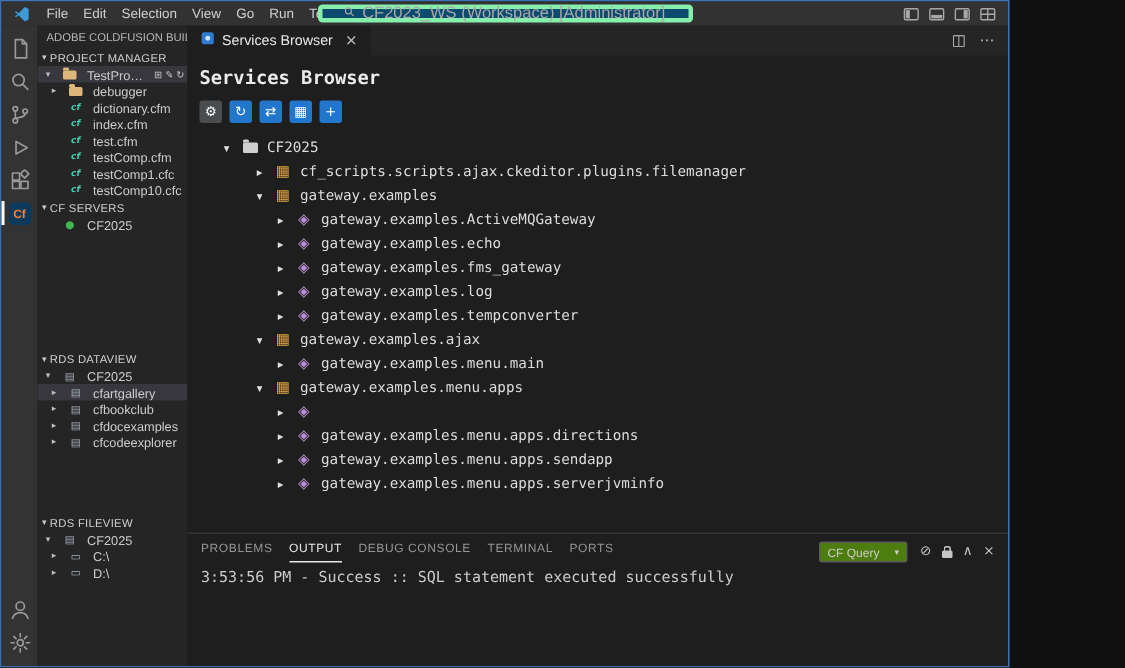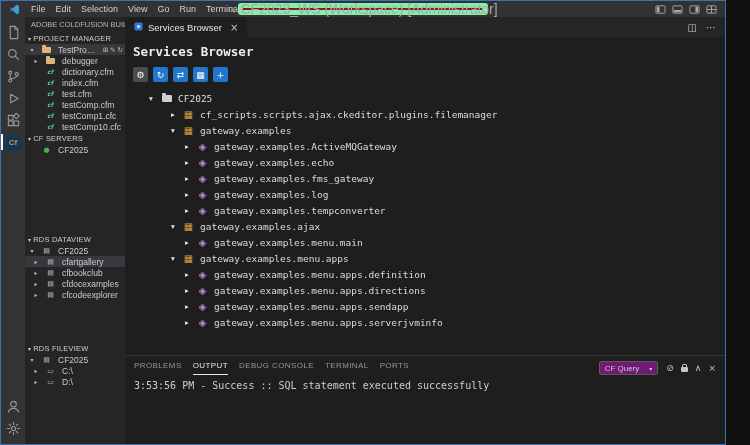--- a/index.html
+++ b/index.html
@@ -1,25 +1,25 @@
 <!DOCTYPE html>
 <html><head>
 <meta charset="utf-8">
 <style>
   html,body{margin:0;padding:0;background:#101010;}
   body{width:750px;height:445px;overflow:hidden;font-family:"Liberation Sans","DejaVu Sans",sans-serif;color:#ccc;}
   *{box-sizing:border-box;}
-  .window{width:726px;height:445px;display:flex;flex-direction:column;background:#1e1e1e;border:1px solid #3b72b4;}
+  .window{width:673px;height:445px;display:flex;flex-direction:column;background:#1e1e1e;border:1px solid #3b72b4;}
 
   
   .titlebar{height:16px;flex:none;background:#323233;display:flex;align-items:center;padding:0 6px;gap:2px;position:relative;}
   .logo-wrap{width:14px;height:12px;display:flex;align-items:center;justify-content:center;margin-right:3px;}
   .menubar{display:flex;align-items:center;}
   .menu-item{font-size:9px;color:#d0d0d0;padding:1px 5px;border-radius:3px;white-space:nowrap;}
-  .command-center{position:absolute;left:50%;top:2px;transform:translateX(-50%);width:250px;height:12px;background:#7f1d1d;border:5px solid #86efac;border-radius:3px;display:flex;align-items:center;justify-content:center;gap:4px;font-size:14px;color:#a8a8a8;white-space:nowrap;}
+  .command-center{position:absolute;left:50%;top:2px;transform:translateX(-50%);width:250px;height:12px;background:#0c4a6e;border:3px solid #86efac;border-radius:3px;display:flex;align-items:center;justify-content:center;gap:4px;font-size:11px;color:#a8a8a8;white-space:nowrap;}
   .tb-right{margin-left:auto;display:flex;align-items:center;gap:6px;padding-right:2px;}
   .tb-ico{display:flex;align-items:center;}
 
   
   .main{flex:1;min-height:0;display:flex;}
 
   
   .activitybar{width:24px;flex:none;background:#333333;display:flex;flex-direction:column;align-items:center;padding-top:4px;}
   .ab-item{width:24px;height:22px;display:flex;align-items:center;justify-content:center;position:relative;}
   .ab-item svg{stroke:#999;fill:none;stroke-width:1.2;stroke-linecap:round;stroke-linejoin:round;}
@@ -75,21 +75,21 @@
   .g-package{color:#e2a43f;font-size:10px;}
   .g-service{color:#b88fd6;font-size:10px;}
   .tree .folder-glyph{background:#cfcfcf;width:10px;height:7px;}
 
   
   .panel{height:89px;flex:none;border-top:1px solid #353535;display:flex;flex-direction:column;background:#1e1e1e;}
   .panel-header{height:19px;flex:none;display:flex;align-items:flex-end;padding:0 9px;gap:11px;}
   .ptab{font-size:8px;letter-spacing:.4px;color:#969696;height:100%;display:flex;align-items:center;border-bottom:1px solid transparent;white-space:nowrap;}
   .ptab.active{color:#e7e7e7;border-bottom-color:#e7e7e7;}
   .panel-right{margin-left:auto;display:flex;align-items:center;gap:8px;}
-  .channel-select{height:14px;background:#701a75;border:1px solid #5a5a5a;border-radius:2px;display:flex;align-items:center;gap:10px;padding:0 5px;font-size:8px;color:#cccccc;}
+  .channel-select{height:14px;background:#4d7c0f;border:1px solid #5a5a5a;border-radius:2px;display:flex;align-items:center;gap:10px;padding:0 5px;font-size:8px;color:#cccccc;}
   .cs-chev{font-size:6px;color:#ccc;font-family:"DejaVu Sans",sans-serif;}
   .panel-actions{display:flex;align-items:center;gap:7px;}
   .pact{color:#c5c5c5;font-size:9px;display:flex;align-items:center;font-family:"DejaVu Sans",sans-serif;}
   .lock-ico{position:relative;width:7px;height:5px;background:#c5c5c5;border-radius:1px;margin-top:3px;display:inline-block;}
   .lock-ico::before{content:"";position:absolute;top:-3px;left:1px;width:3px;height:3px;border:1px solid #c5c5c5;border-bottom:none;border-radius:2px 2px 0 0;}
   .panel-body{flex:1;font-family:"DejaVu Sans Mono",monospace;font-size:10px;color:#cccccc;padding:5px 9px;white-space:nowrap;overflow:hidden;}
 </style>
 </head>
 <body>
 
@@ -426,21 +426,20 @@
     <span class="tlabel">gateway.examples.menu.main</span>
   </div>
             <div class="trow lvl1">
     <span class="chev">▾</span>
     <span class="ric g-package">▦</span>
     <span class="tlabel">gateway.examples.menu.apps</span>
   </div>
             <div class="trow lvl2">
     <span class="chev">▸</span>
     <span class="ric g-service">◈</span>
-    <span class="tlabel">gateway.examples.menu.apps.definition</span>
   </div>
             <div class="trow lvl2">
     <span class="chev">▸</span>
     <span class="ric g-service">◈</span>
     <span class="tlabel">gateway.examples.menu.apps.directions</span>
   </div>
             <div class="trow lvl2">
     <span class="chev">▸</span>
     <span class="ric g-service">◈</span>
     <span class="tlabel">gateway.examples.menu.apps.sendapp</span>

